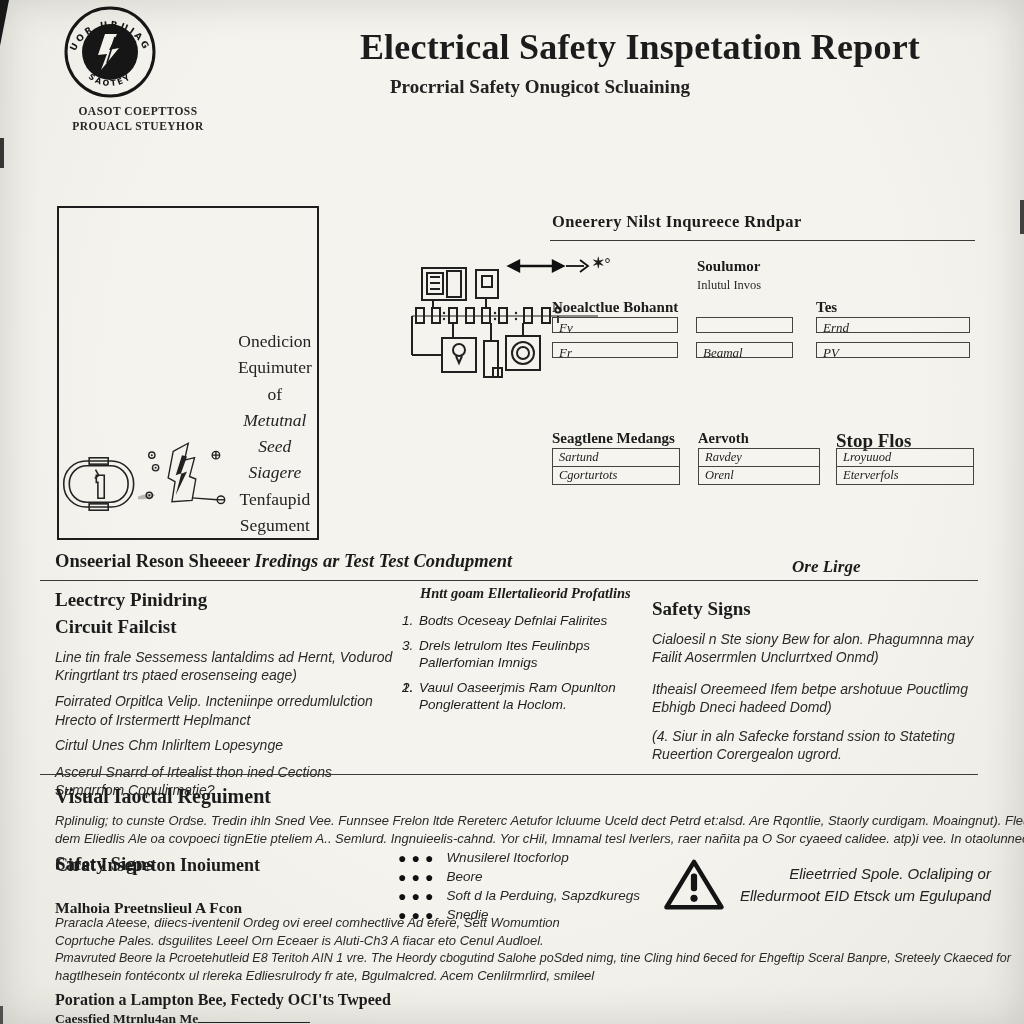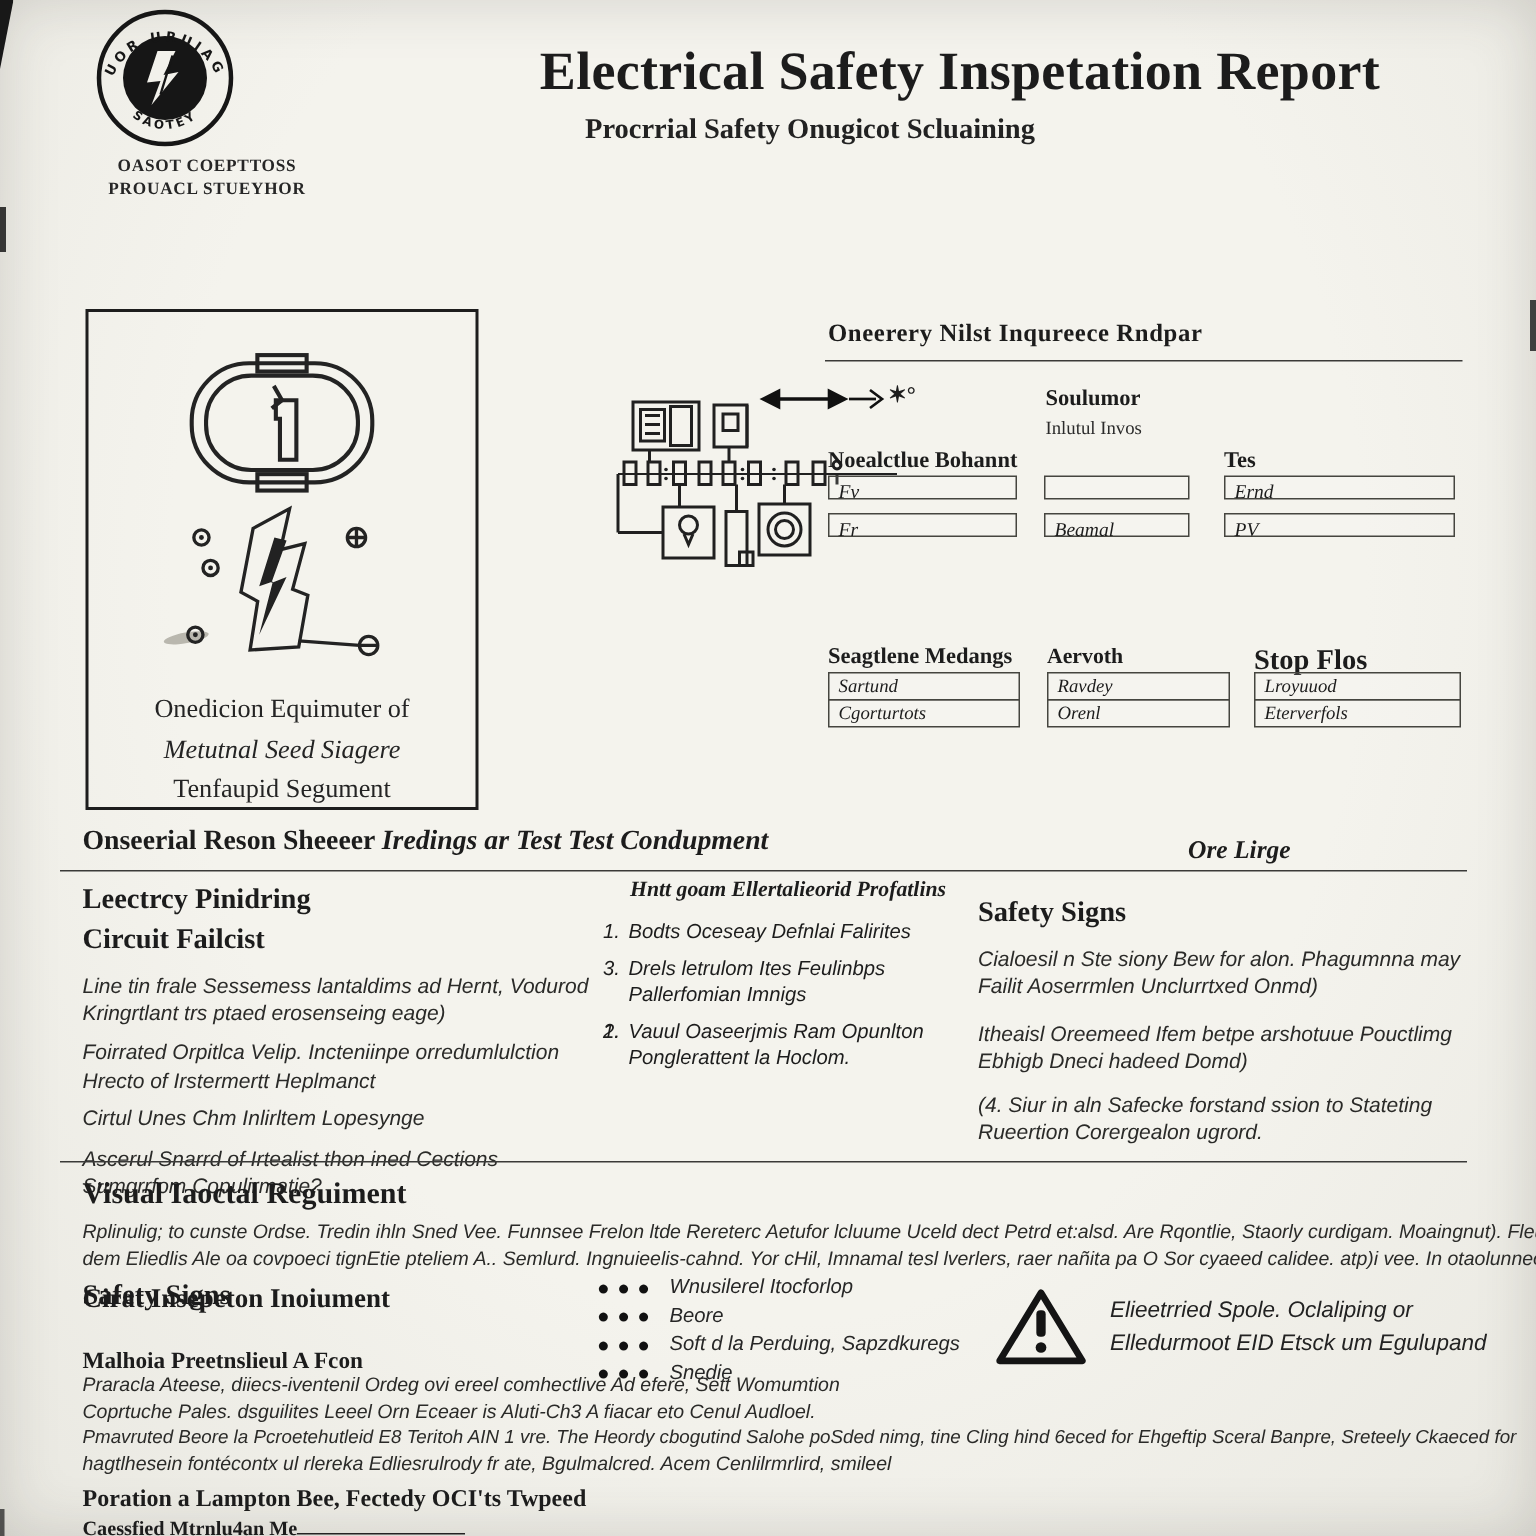--- a/index.html
+++ b/index.html
@@ -11,21 +11,21 @@
   }
   .abs{position:absolute;}
   
   .logo-wrap{left:58px;top:4px;width:160px;text-align:center;}
   .logo-caption{font-weight:bold;font-size:11.5px;letter-spacing:.5px;line-height:1.3;color:#262626;}
   .title-block{left:160px;top:26px;width:760px;text-align:center;}
   .doc-title{font-size:36px;font-weight:bold;letter-spacing:.2px;text-align:right;}
   .doc-subtitle{font-size:19px;font-weight:bold;margin-top:8px;color:#222;}
   
   .equip-box{left:57px;top:206px;width:258px;height:330px;border:2.5px solid #1d1d1d;
-    display:flex;flex-direction:column;align-items:center;}
+    display:flex;flex-direction:row;align-items:flex-end;}
   .equip-caption{margin-top:14px;text-align:center;font-size:17.5px;line-height:1.5;color:#242424;font-weight:500;}
   .equip-caption .it{font-style:italic;}
   
   .form-title{left:552px;top:212px;font-size:16.5px;font-weight:bold;letter-spacing:.4px;}
   .rule{border-top:1.6px solid #3a3a38;height:0;}
   .lbl{font-weight:bold;font-size:15px;}
   .lbl-sm{font-size:12.5px;color:#2b2b2b;}
   .fbox{border:1.6px solid #45453f;height:16px;font-size:13px;font-style:italic;
     padding:2px 12px 0 6px;box-sizing:border-box;background:rgba(255,255,255,.12);}
   .fbox2{border:1.5px solid #45453f;height:19px;font-size:12.5px;font-style:italic;
@@ -40,21 +40,21 @@
     line-height:1.32;color:#2a2a28;}
   .mid-head{font-size:14.5px;font-weight:bold;font-style:italic;}
   .num-item{position:relative;padding-left:17px;margin-top:7px;
     font-family:"Liberation Sans",sans-serif;font-style:italic;font-size:13.5px;line-height:1.3;color:#29292.7;}
   .num-item .n{position:absolute;left:0;top:0;}
   .line-it{font-family:"Liberation Sans",sans-serif;font-style:italic;font-size:13px;
     color:#2a2a28;white-space:nowrap;}
   .bullet-row{display:flex;align-items:center;height:19px;
     font-family:"Liberation Sans",sans-serif;font-style:italic;font-size:13.5px;color:#262626;}
   .bullet-row .dots{font-style:normal;font-size:14px;letter-spacing:5px;margin-right:8px;color:#111;}
-  .warn-text{font-size:15px;line-height:1.45;color:#222;font-family:"Liberation Sans",sans-serif;font-style:italic;}
+  .warn-text{font-size:15px;line-height:1.45;color:#222;font-family:"Liberation Sans",sans-serif;font-style:italic;text-align:right;}
   .foot1{font-size:16px;font-weight:bold;}
   .foot2{font-size:13.5px;font-weight:bold;}
   .sig-line{display:inline-block;width:112px;border-bottom:1.6px solid #222;height:12px;}
   
   .artifact{background:#181818;}
   svg{display:block;}
 </style>
 </head>
 <body>
 

